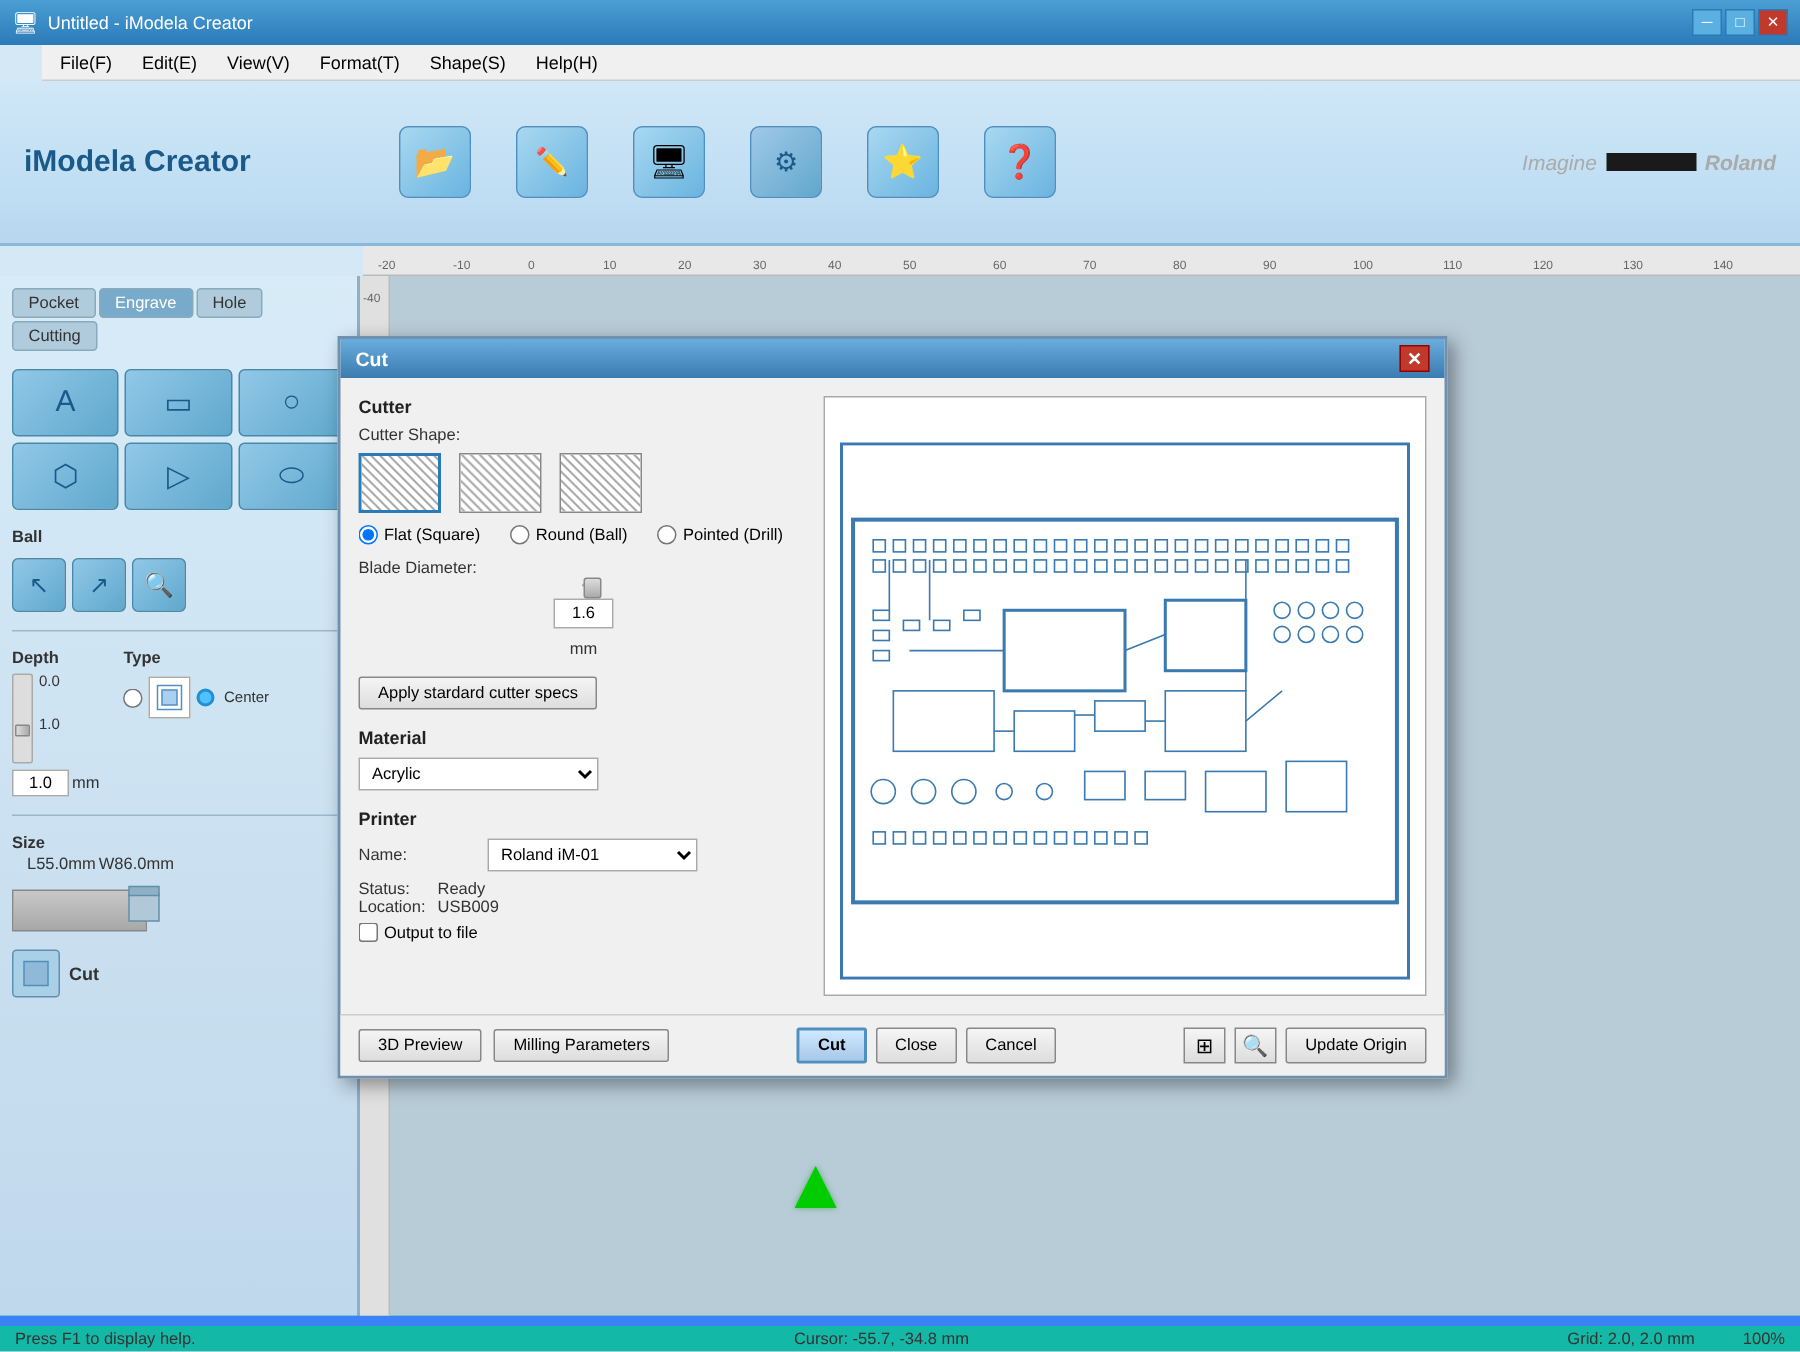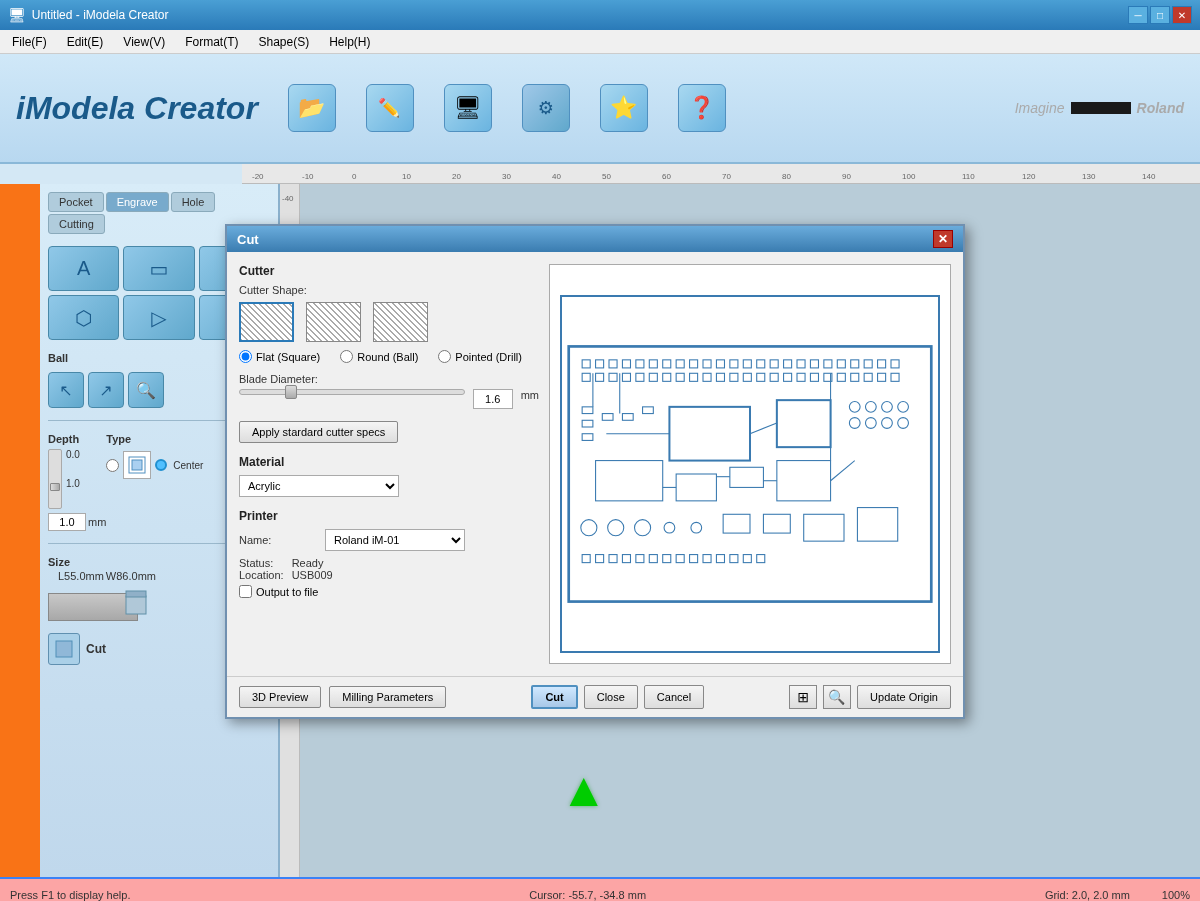--- a/index.html
+++ b/index.html
@@ -26,34 +26,35 @@
 
     
     #menu-bar {
       background: #f0f0f0;
       height: 24px;
       display: flex;
       align-items: center;
       padding: 0 4px;
       border-bottom: 1px solid #ccc;
       gap: 4px;
+      margin-left: 28px;
     }
     .menu-item { padding: 2px 8px; cursor: pointer; font-size: 12px; }
 
     
     #toolbar {
       background: linear-gradient(to bottom, #d0e8f8, #b8d8f0);
       height: 110px;
       display: flex;
       align-items: center;
       padding: 8px 16px;
       gap: 30px;
       border-bottom: 2px solid #8ab8d8;
     }
-    #app-title { font-size: 32px; font-weight: bold; color: #1a5a8a; font-style: italic; min-width: 220px; }
+    #app-title { font-size: 20px; font-weight: bold; color: #1a5a8a; min-width: 220px; }
     .toolbar-section { display: flex; flex-direction: column; align-items: center; gap: 4px; }
     .toolbar-icon-btn {
       width: 48px; height: 48px; background: linear-gradient(135deg, #a8d8f0, #6ab4e0);
       border: 1px solid #5090c0; border-radius: 6px; display: flex; align-items: center; justify-content: center;
       cursor: pointer; font-size: 22px;
     }
     #roland-logo { margin-left: auto; display: flex; align-items: center; gap: 6px; color: #888; font-size: 16px; font-style: italic; }
     #roland-bar { width: 60px; height: 12px; background: #1a1a1a; }
 
     
@@ -63,24 +64,23 @@
       border-bottom: 1px solid #bbb;
       position: relative;
       overflow: hidden;
       margin-left: 380px;
     }
 
     
     #main-area {
       display: flex;
       flex: 1;
-      background: #f97316;
+      background: #14b8a6;
       position: relative;
       height: calc(901px - 30px - 24px - 110px - 20px - 24px);
-      padding-left: 40px;
     }
 
     
     #left-panel {
       width: 240px;
       background: linear-gradient(to bottom, #d8ecf8, #c0d8ec);
       border-right: 2px solid #8ab0cc;
       padding: 8px;
       display: flex;
       flex-direction: column;
@@ -111,24 +111,24 @@
     
     #work-area {
       flex: 1;
       background: #b8ccd8;
       position: relative;
     }
 
     
     #status-bar {
       height: 24px;
-      background: #fca5a5;
-      border-top: 2px solid #3b82f6;
-      display: flex;
-      align-items: flex-end;
+      background: #14b8a6;
+      border-top: 7px solid #3b82f6;
+      display: flex;
+      align-items: center;
       padding: 0 10px;
       justify-content: space-between;
       font-size: 11px;
       color: #333;
     }
 
     
     #dialog-overlay {
       position: absolute;
       top: 0; left: 0; right: 0; bottom: 0;
@@ -181,21 +181,21 @@
       width: 100%; height: 100%;
       background-image: repeating-linear-gradient(45deg, #aaa 0, #aaa 1px, transparent 0, transparent 50%);
       background-size: 6px 6px;
     }
     .cutter-shape-box.selected { border: 2px solid #2a7ab8; }
     .radio-row { display: flex; gap: 20px; margin-bottom: 10px; }
     .radio-item { display: flex; align-items: center; gap: 4px; font-size: 11px; cursor: pointer; }
 
     .blade-section { margin-top: 0; }
     .blade-label { font-size: 11px; color: #333; margin-bottom: 4px; }
-    .slider-row { display: flex; gap: 8px; }
+    .slider-row { display: flex; align-items: center; gap: 8px; flex-direction: column; }
     .slider-track {
       flex: 1; height: 6px; background: #ddd; border: 1px solid #aaa; border-radius: 3px; position: relative;
     }
     .slider-thumb {
       position: absolute; top: -5px; left: 20%; width: 12px; height: 14px;
       background: linear-gradient(to bottom, #ddd, #aaa); border: 1px solid #888; border-radius: 2px; cursor: pointer;
     }
     .value-box {
       width: 40px; height: 20px; background: white; border: 1px solid #aaa; text-align: center;
       font-size: 11px; line-height: 20px;
@@ -378,21 +378,21 @@
 
     <div class="section-title">Ball</div>
     <div class="edit-tools">
       <div class="edit-tool">↖</div>
       <div class="edit-tool">↗</div>
       <div class="edit-tool">🔍</div>
     </div>
 
     <div style="border-top: 1px solid #9ab8cc; margin: 4px 0;"></div>
 
-    <div style="display:flex; ">
+    <div style="display:flex; gap:16px;">
 
       <div>
         <div class="param-label">Depth</div>
         <div style="display:flex; align-items:flex-start; gap:4px; margin-top:4px;">
           <div class="depth-slider-vert">
             <div class="depth-slider-thumb"></div>
           </div>
           <div style="display:flex; flex-direction:column; gap:2px;">
             <span style="font-size:10px; color:#333;">0.0</span>
             <span style="font-size:10px; color:#333; margin-top:16px;">1.0</span>

